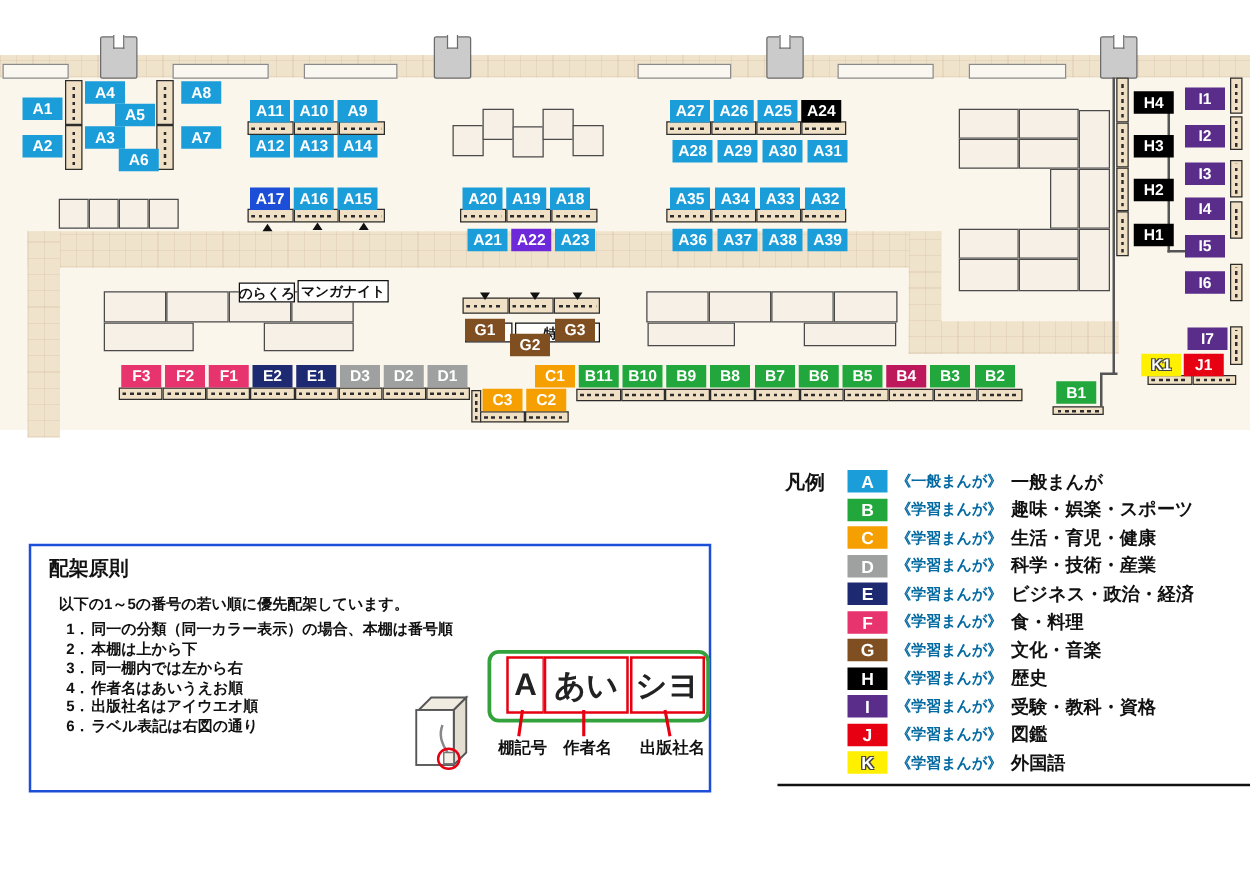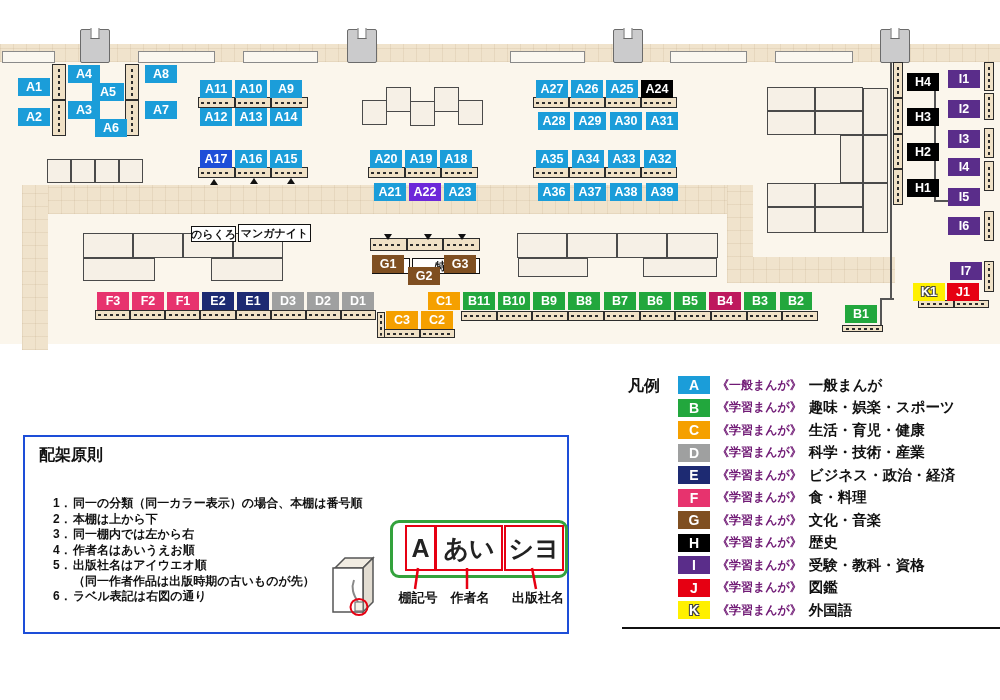--- a/index.html
+++ b/index.html
@@ -42,21 +42,21 @@
     font-size:25px;font-weight:700;color:#222;white-space:nowrap;}
   .dg-caption{position:absolute;top:152px;transform:translateX(-50%);font-size:13px;font-weight:700;color:#111;white-space:nowrap;}
   .leaders{position:absolute;left:0;top:0;pointer-events:none;}
   .book-svg{position:absolute;left:300px;top:115px;}
   
   .legend{position:absolute;left:622px;top:368px;width:378px;height:262px;}
   .legend-title{position:absolute;left:6px;top:8px;font-size:16px;font-weight:700;color:#111;}
   .lg-row{position:absolute;left:56px;display:flex;align-items:center;gap:7px;height:20px;}
   .lg-chip{width:32px;height:18px;display:flex;align-items:center;justify-content:center;color:#fff;font-weight:700;font-size:14px;line-height:1;}
   .lg-chip.k{text-shadow:-1px -1px 0 #444,1px -1px 0 #444,-1px 1px 0 #444,1px 1px 0 #444;}
-  .lg-type{font-size:12px;font-weight:700;color:#701a75;white-space:nowrap;font-family:Liberation Mono, monospace;}
+  .lg-type{font-size:12px;font-weight:700;color:#0369a1;white-space:nowrap;font-family:Liberation Mono, monospace;}
   .lg-label{font-size:14.5px;font-weight:700;color:#111;white-space:nowrap;}
   .legend-underline{position:absolute;left:622px;top:627px;width:378px;height:2px;background:#111;}
 </style>
 </head>
 <body>
 
 <div class="stage">
   <div id="map">
       <div class="floor" style="left: 0px; top: 44px; width: 1000px; height: 300px;"></div>
       <div class="carpet" style="left: 0px; top: 44px; width: 1000px; height: 18px;"></div>
@@ -304,27 +304,27 @@
       <div class="chip" style="left: 948px; top: 158px; background: rgb(90, 45, 138);">I4</div>
       <div class="chip" style="left: 948px; top: 188px; background: rgb(90, 45, 138);">I5</div>
       <div class="chip" style="left: 948px; top: 217px; background: rgb(90, 45, 138);">I6</div>
       <div class="chip" style="left: 950px; top: 262px; background: rgb(90, 45, 138);">I7</div>
       <div class="chip k" style="left: 913px; top: 283px; background: rgb(255, 240, 0);">K1</div>
       <div class="chip" style="left: 947px; top: 283px; background: rgb(230, 0, 18);">J1</div>
     </div>
 
   <div class="panel">
     <div class="panel-title">配架原則</div>
+    <div class="panel-intro">以下の1～5の番号の若い順に優先配架しています。</div>
     <div id="rules">
         <div class="rule"><span class="rule-no">1．</span><span>同一の分類（同一カラー表示）の場合、本棚は番号順</span></div>
         <div class="rule"><span class="rule-no">2．</span><span>本棚は上から下</span></div>
         <div class="rule"><span class="rule-no">3．</span><span>同一棚内では左から右</span></div>
         <div class="rule"><span class="rule-no">4．</span><span>作者名はあいうえお順</span></div>
         <div class="rule"><span class="rule-no">5．</span><span>出版社名はアイウエオ順</span></div>
-        <div class="rule indent"><span>（同一作者作品は出版時期の古いものが先）</span></div>
         <div class="rule"><span class="rule-no">6．</span><span>ラベル表記は右図の通り</span></div>
       </div>
 
     <svg class="book-svg" width="54" height="66" viewBox="0 0 54 66">
       <path d="M10,16 L20,6 L48,6 L38,16 Z" fill="#f1ece2" stroke="#555" stroke-width="1.5"></path>
       <path d="M38,16 L48,6 L48,50 L38,60 Z" fill="#e3ddd2" stroke="#555" stroke-width="1.5"></path>
       <rect x="8" y="16" width="30" height="44" fill="#ffffff" stroke="#555" stroke-width="1.5"></rect>
       <path d="M33,50 C28,42 26,36 29,28" fill="none" stroke="#888" stroke-width="2"></path>
       <rect x="30" y="50" width="8" height="9" fill="#f5f0e6" stroke="#777" stroke-width="1.2"></rect>
       <ellipse cx="34" cy="55" rx="8.5" ry="8" fill="none" stroke="#E60012" stroke-width="2"></ellipse>

